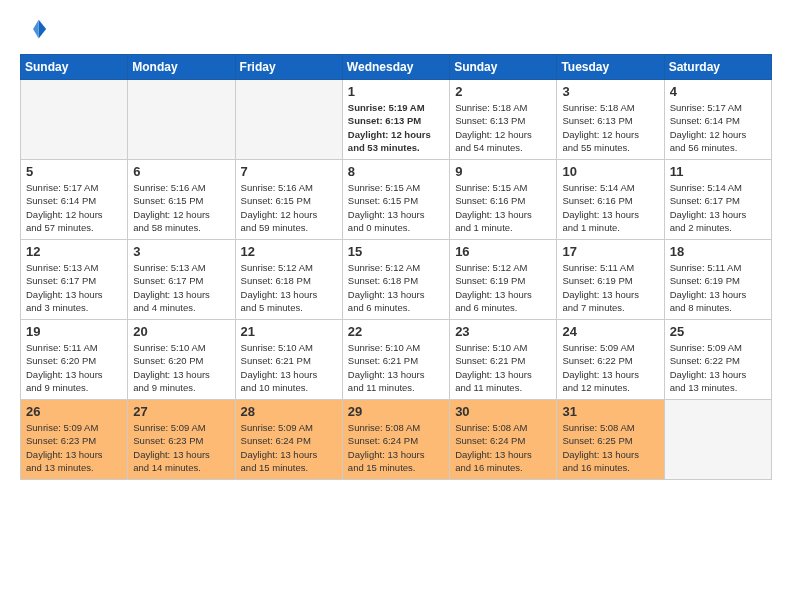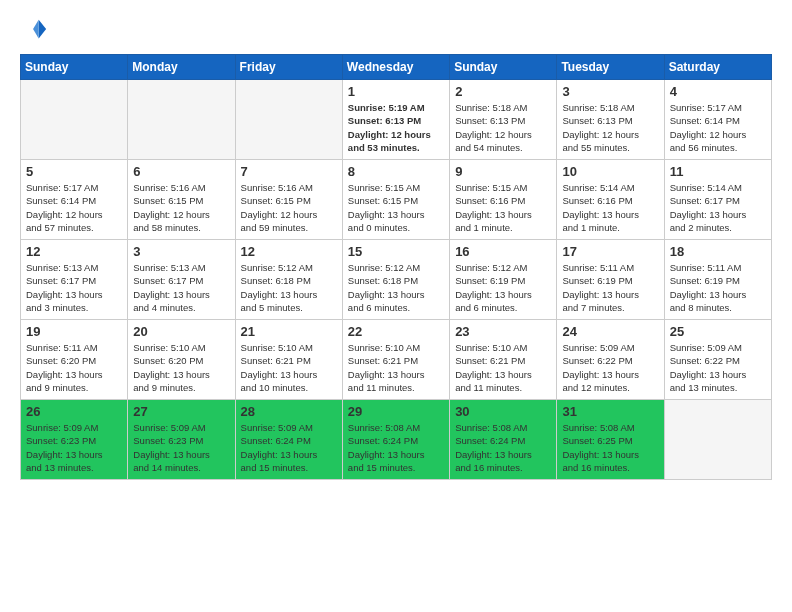--- a/index.html
+++ b/index.html
@@ -87,21 +87,21 @@
     }
     .day-info {
       font-size: 9.5px;
       color: #333;
       line-height: 1.4;
     }
     .last-row td {
       background: #f5f5f5;
     }
     .last-row td.has-data {
-      background: #22c55e;
+      background: #fdba74;
     }
   </style>
 </head>
 <body>
 
 <div class="page">
   <div class="header">
     <div class="logo">
       <svg class="logo-icon" viewBox="0 0 30 30">
         <polygon points="20,4 28,14 20,24" fill="#1565c0"></polygon>

